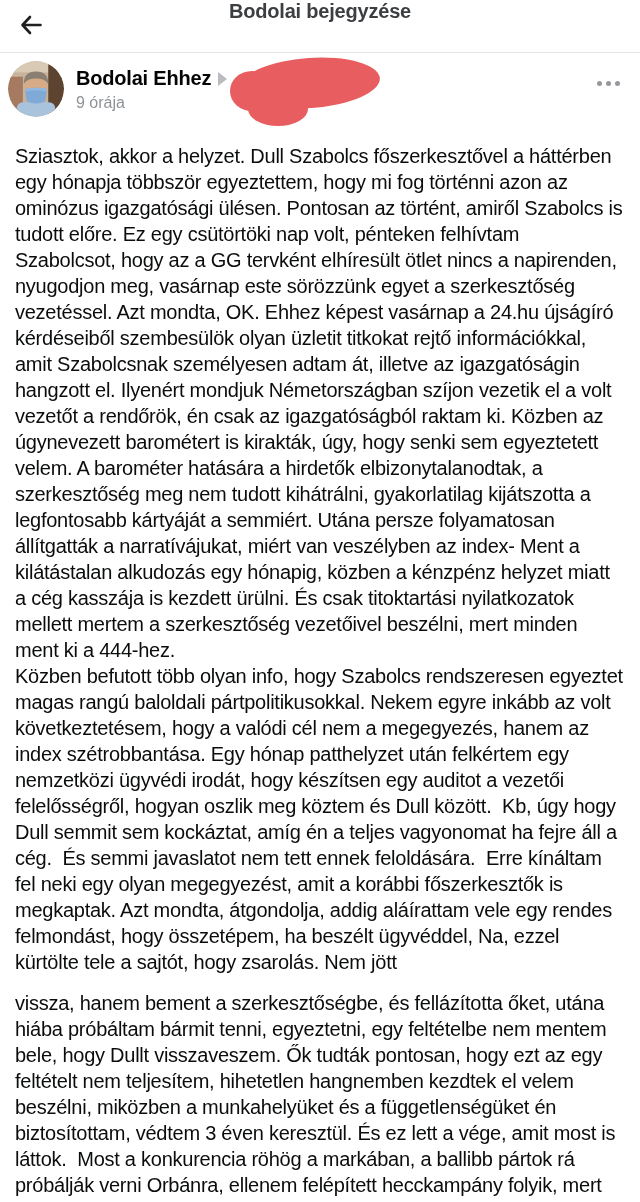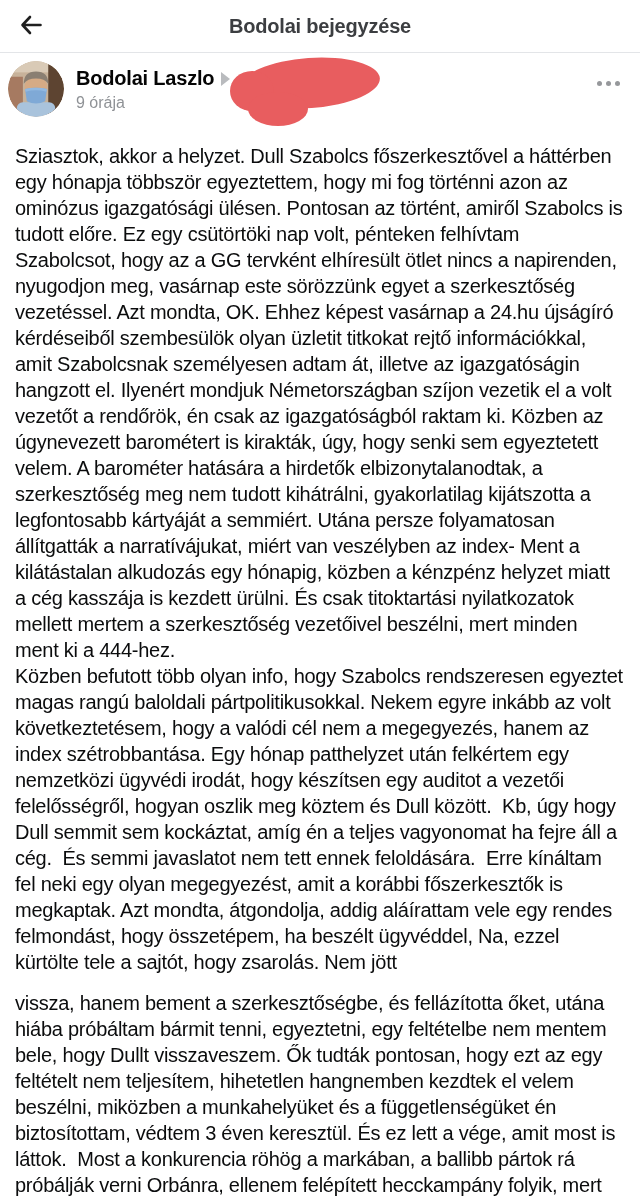--- a/index.html
+++ b/index.html
@@ -6,21 +6,21 @@
     --facebook-blue:#1877f2;
     --redaction:#e85d5f;
     --pill-bg:#f0f1f5;
   }
   *{margin:0;padding:0;box-sizing:border-box;}
   html,body{background:#fff;}
   body{font-family:"Liberation Sans","DejaVu Sans",sans-serif;}
   .screen{position:relative;width:640px;height:1202px;overflow:hidden;background:#fff;margin:0 auto;}
 
   
-  .topbar{position:relative;height:53px;border-bottom:1px solid #e3e5e8;display:flex;align-items:center;}
+  .topbar{position:relative;height:53px;border-bottom:1px solid #e3e5e8;display:flex;align-items:flex-start;}
   .back-btn{position:absolute;left:16px;top:10px;width:30px;height:30px;display:flex;align-items:center;justify-content:center;cursor:pointer;}
   .topbar-title{width:100%;text-align:center;font-size:20px;font-weight:bold;color:#3c3e41;letter-spacing:-0.2px;}
 
   
   .post-header{position:relative;display:flex;align-items:flex-start;padding:8px 16px 4px 8px;}
   .avatar{width:56px;height:56px;border-radius:50%;overflow:hidden;flex:0 0 auto;cursor:pointer;}
   .meta{margin-left:12px;padding-top:6px;}
   .name-row{display:flex;align-items:center;gap:7px;}
   .author{font-size:20px;font-weight:bold;color:#050505;letter-spacing:-0.2px;cursor:pointer;}
   .chev{width:0;height:0;border-left:9px solid #b9bbbe;border-top:7px solid transparent;border-bottom:7px solid transparent;}
@@ -72,21 +72,21 @@
           <rect x="10" y="47" width="44" height="18" rx="7" fill="#a9c3dc"></rect>
           <ellipse cx="32" cy="30" rx="13" ry="13" fill="#d6ab85"></ellipse>
           <path d="M18 26 Q18 12 32 12 Q46 12 46 26 Q42 20 32 20 Q22 20 18 26 Z" fill="#8a7f72"></path>
           <path d="M19.5 32 Q32 29 44.5 32 L42.5 46 Q32 51 21.5 46 Z" fill="#7fa9d6"></path>
           <path d="M19.5 32 Q32 29 44.5 32 L44 35 Q32 32 20 35 Z" fill="#93b9e0"></path>
         </g>
       </svg>
     </div>
     <div class="meta">
       <div class="name-row">
-        <span class="author">Bodolai Laszlo</span>
+        <span class="author">Bodolai Ehhez</span>
         <span class="chev"></span>
       </div>
       <div class="timestamp">9 órája</div>
     </div>
     <div class="more-dots">
         <i></i>
         <i></i>
         <i></i>
       </div>
 

